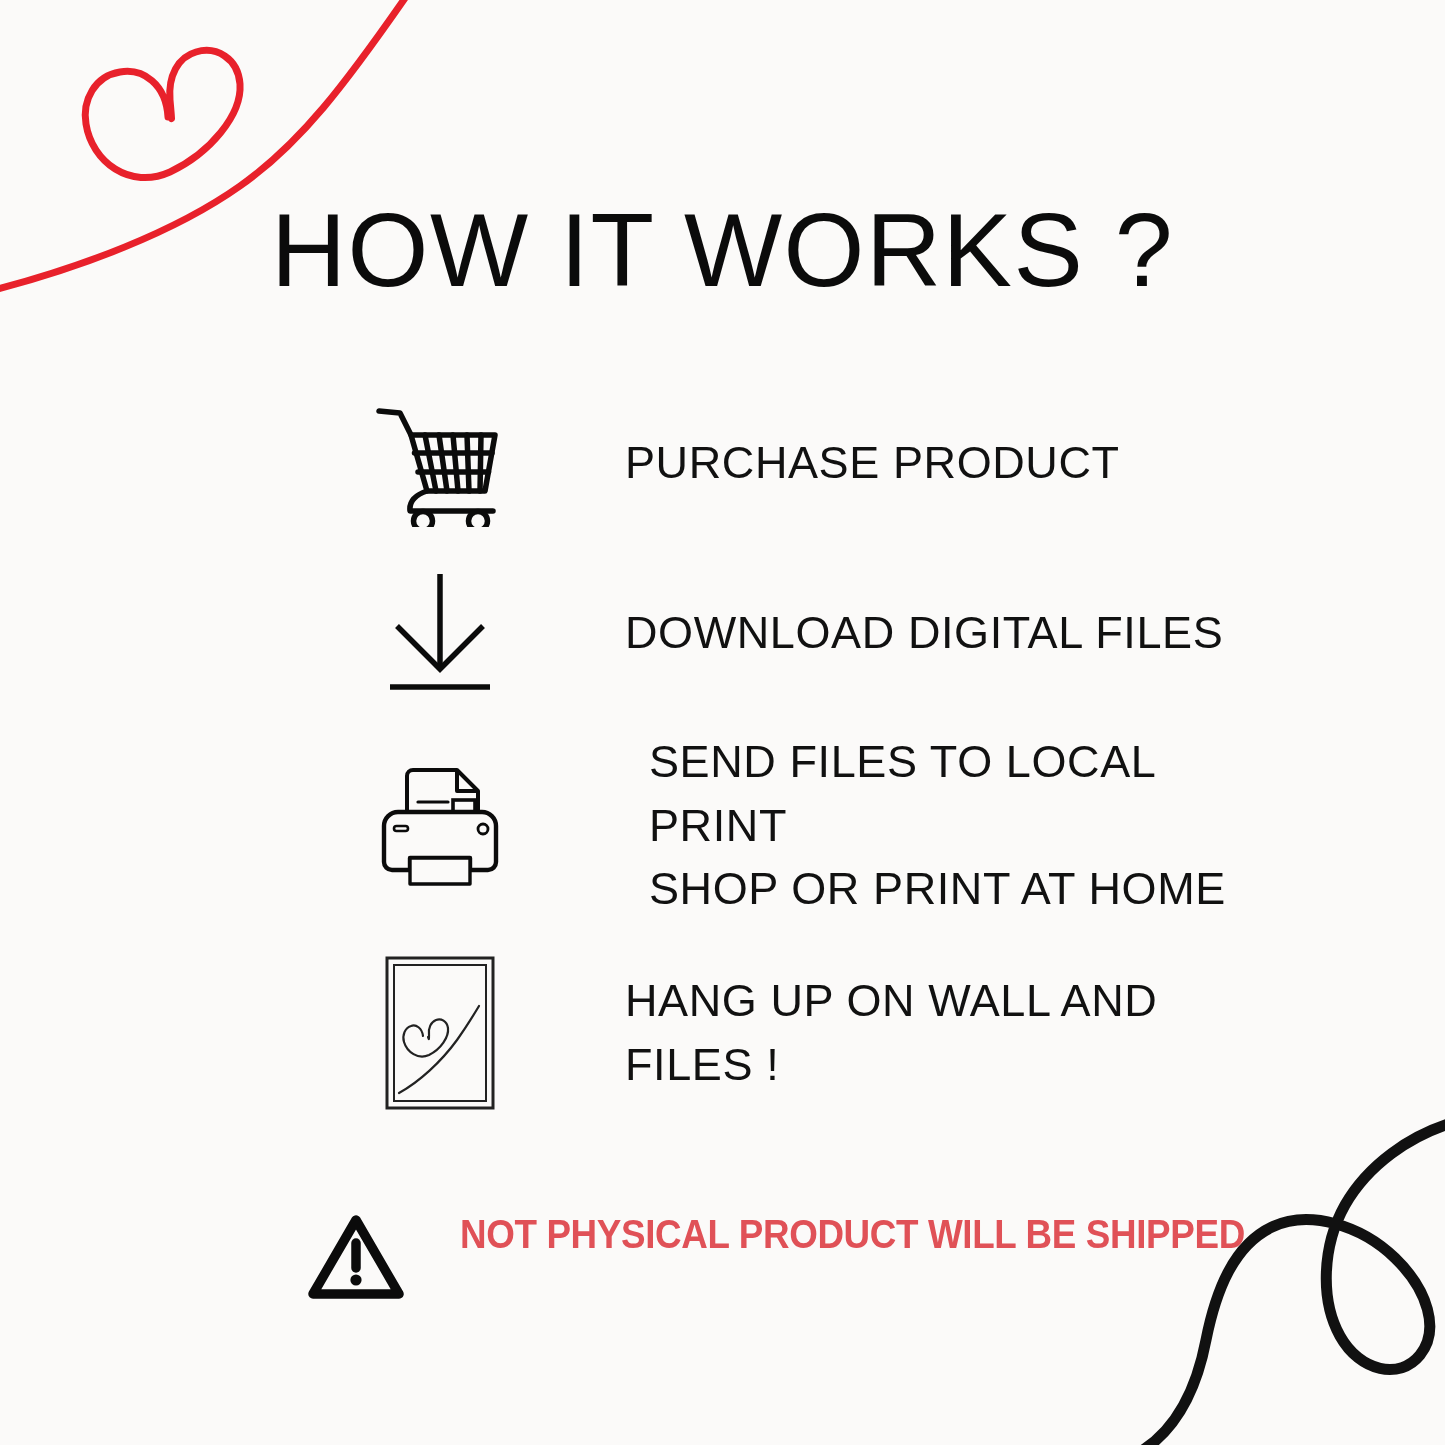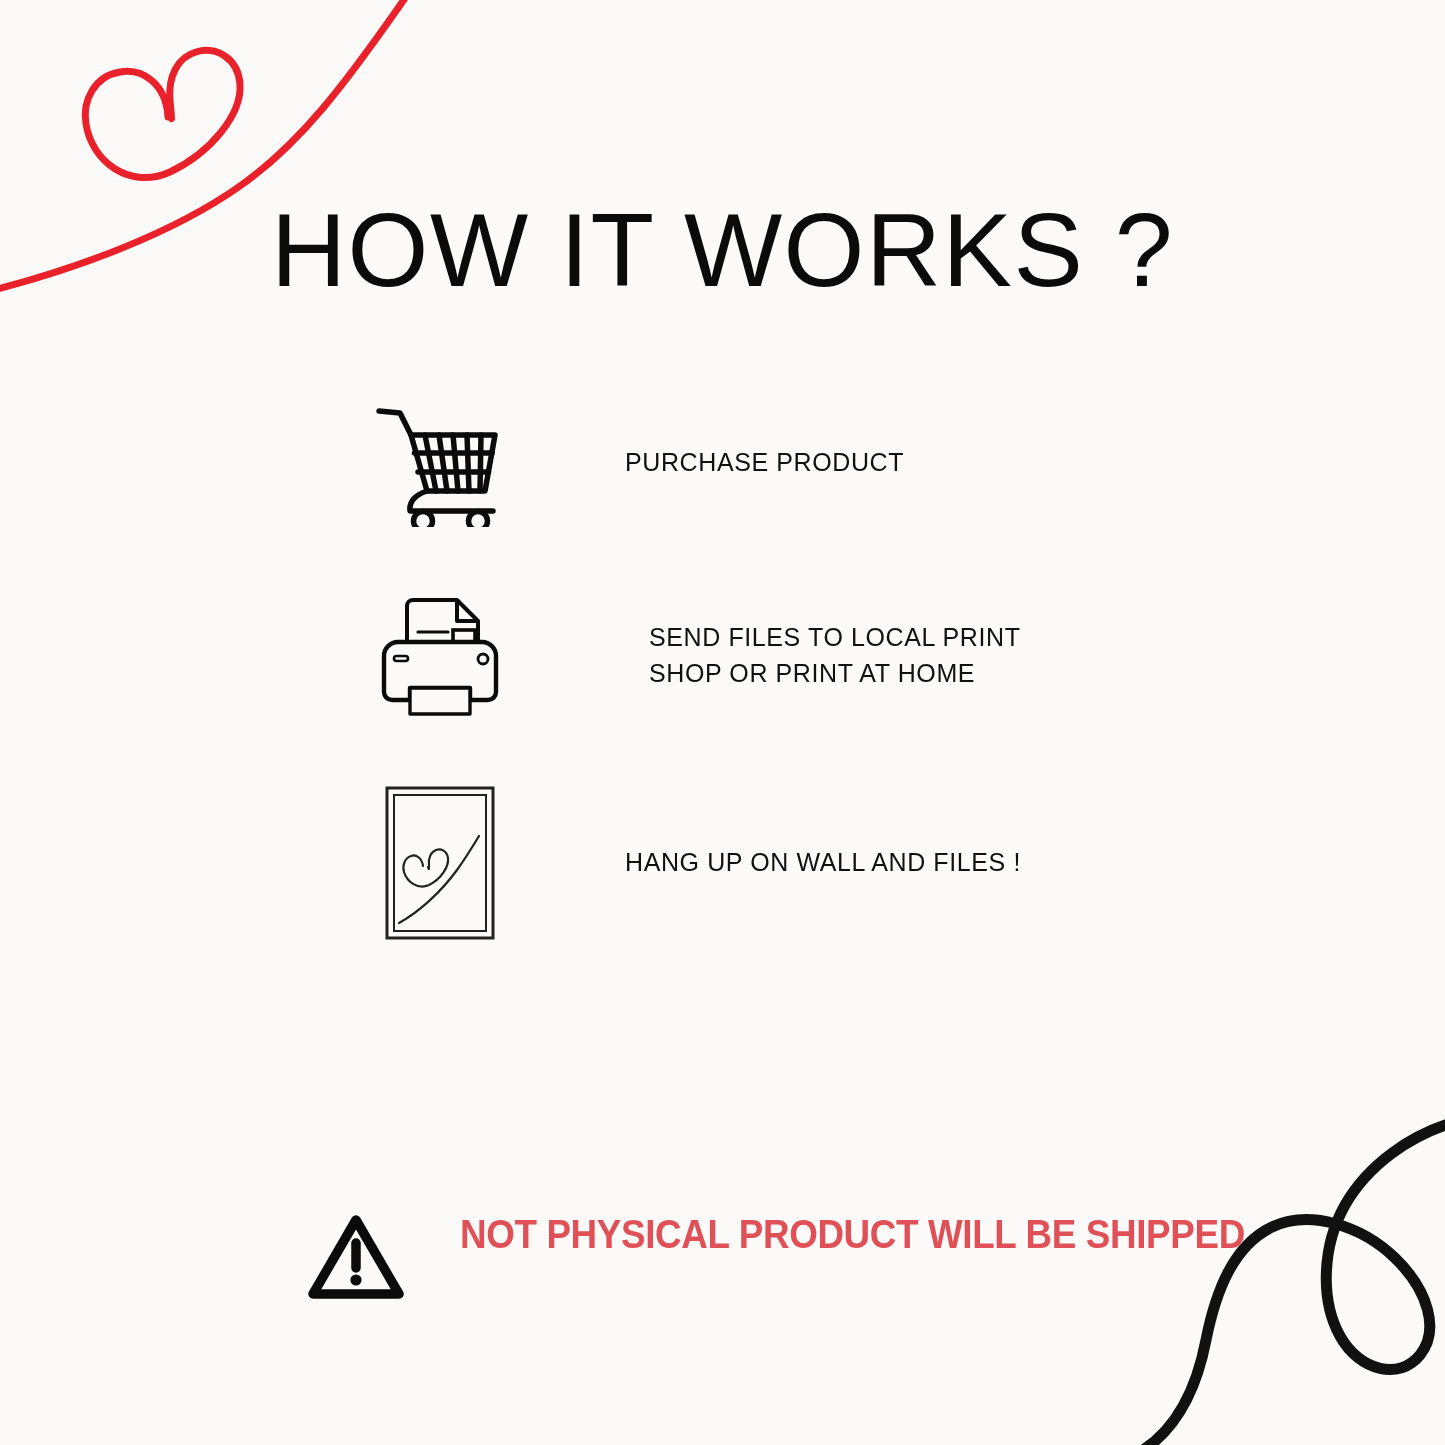--- a/index.html
+++ b/index.html
@@ -72,21 +72,21 @@
     width: 150px;
     min-width: 150px;
     display: flex;
     align-items: center;
     justify-content: center;
   }
 
   .step-label {
     margin-left: 110px;
     font-family: "Liberation Sans", sans-serif;
-    font-size: 25px;
+    font-size: 45px;
     font-weight: 400;
     letter-spacing: 0.6px;
     color: #111111;
     line-height: 1.42;
     white-space: pre-line;
   }
 
   
   .disclaimer {
     position: absolute;
@@ -164,20 +164,35 @@
             <path d="M 54 92 C 42 96 36 103 37 112 L 120 112"></path>
 
             <circle cx="50" cy="122" r="9.5"></circle>
             <circle cx="105" cy="122" r="9.5"></circle>
           </g>
         </svg>
       </div>
       <div class="step-label">PURCHASE PRODUCT</div>
     </div>
 
+    <div class="step step-2">
+      <div class="step-icon">
+        <svg width="120" height="130" viewBox="0 0 120 130" aria-hidden="true">
+          <g fill="none" stroke="#0B0B0B" stroke-width="5.5" stroke-linecap="butt" stroke-linejoin="miter">
+
+            <path d="M 60 6 L 60 98"></path>
+
+            <path d="M 17 58 L 60 101 L 103 58"></path>
+
+            <path d="M 10 119 L 110 119"></path>
+          </g>
+        </svg>
+      </div>
+      <div class="step-label">DOWNLOAD DIGITAL FILES</div>
+    </div>
 
     <div class="step step-3">
       <div class="step-icon">
         <svg width="142" height="136" viewBox="0 0 142 136" aria-hidden="true">
 
           <path d="M 38 18 a 6 6 0 0 1 6 -6 L 88 12 L 109 33 L 109 84 L 38 84 Z" fill="#FBFAF9" stroke="#0B0B0B" stroke-width="4" stroke-linejoin="round"></path>
           <path d="M 88 12 L 88 33 L 109 33" fill="none" stroke="#0B0B0B" stroke-width="4" stroke-linejoin="round"></path>
 
           <g fill="none" stroke="#0B0B0B" stroke-width="3.2" stroke-linecap="round">
             <path d="M 49 44 L 79 44"></path>

